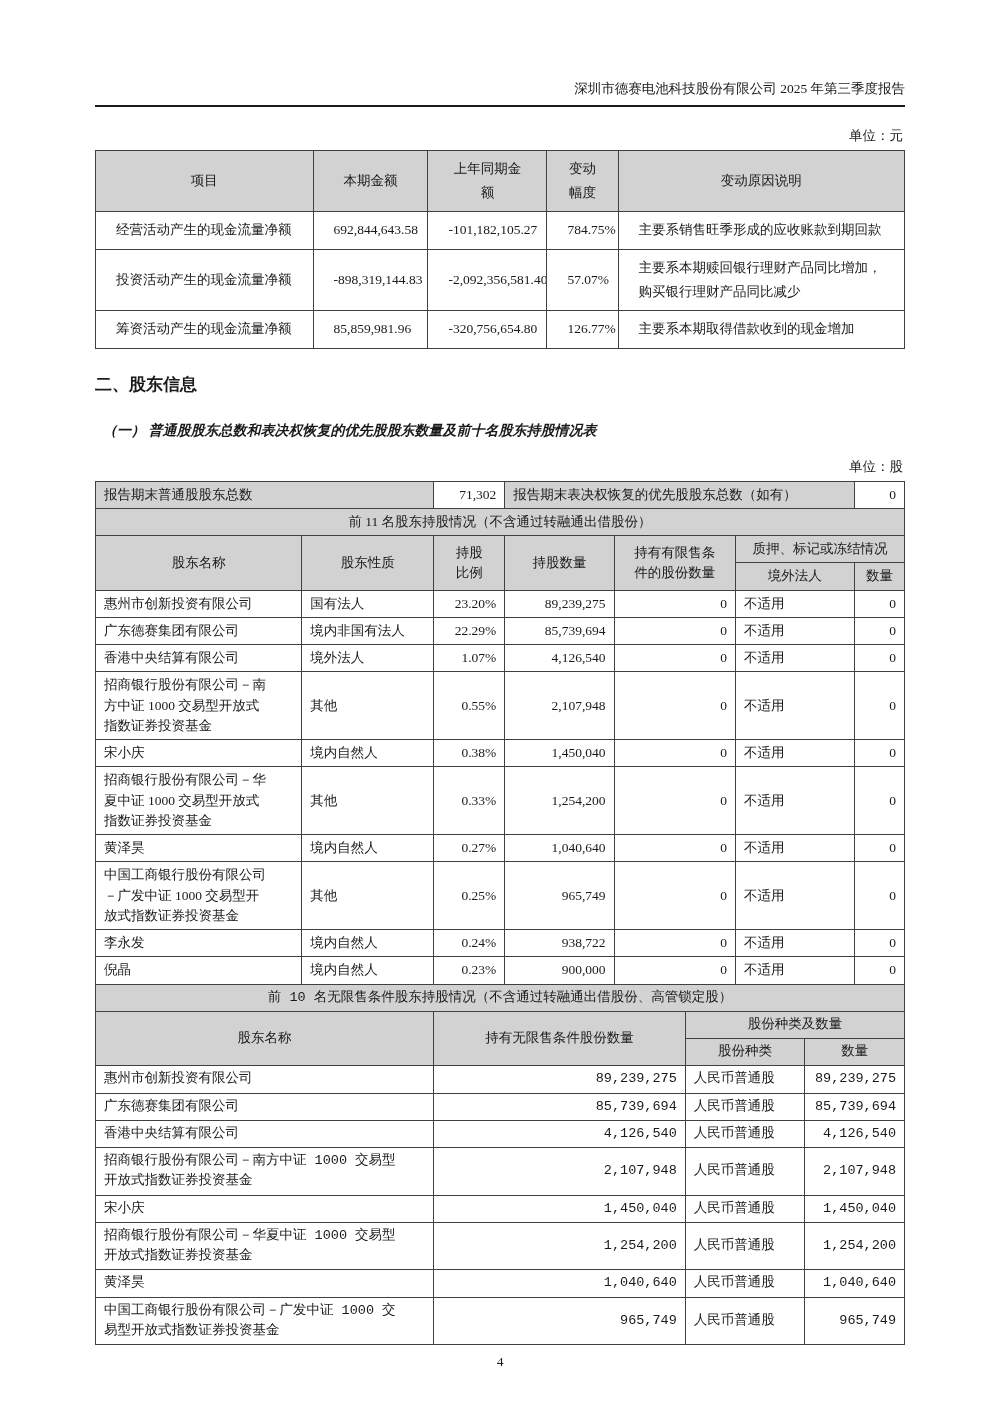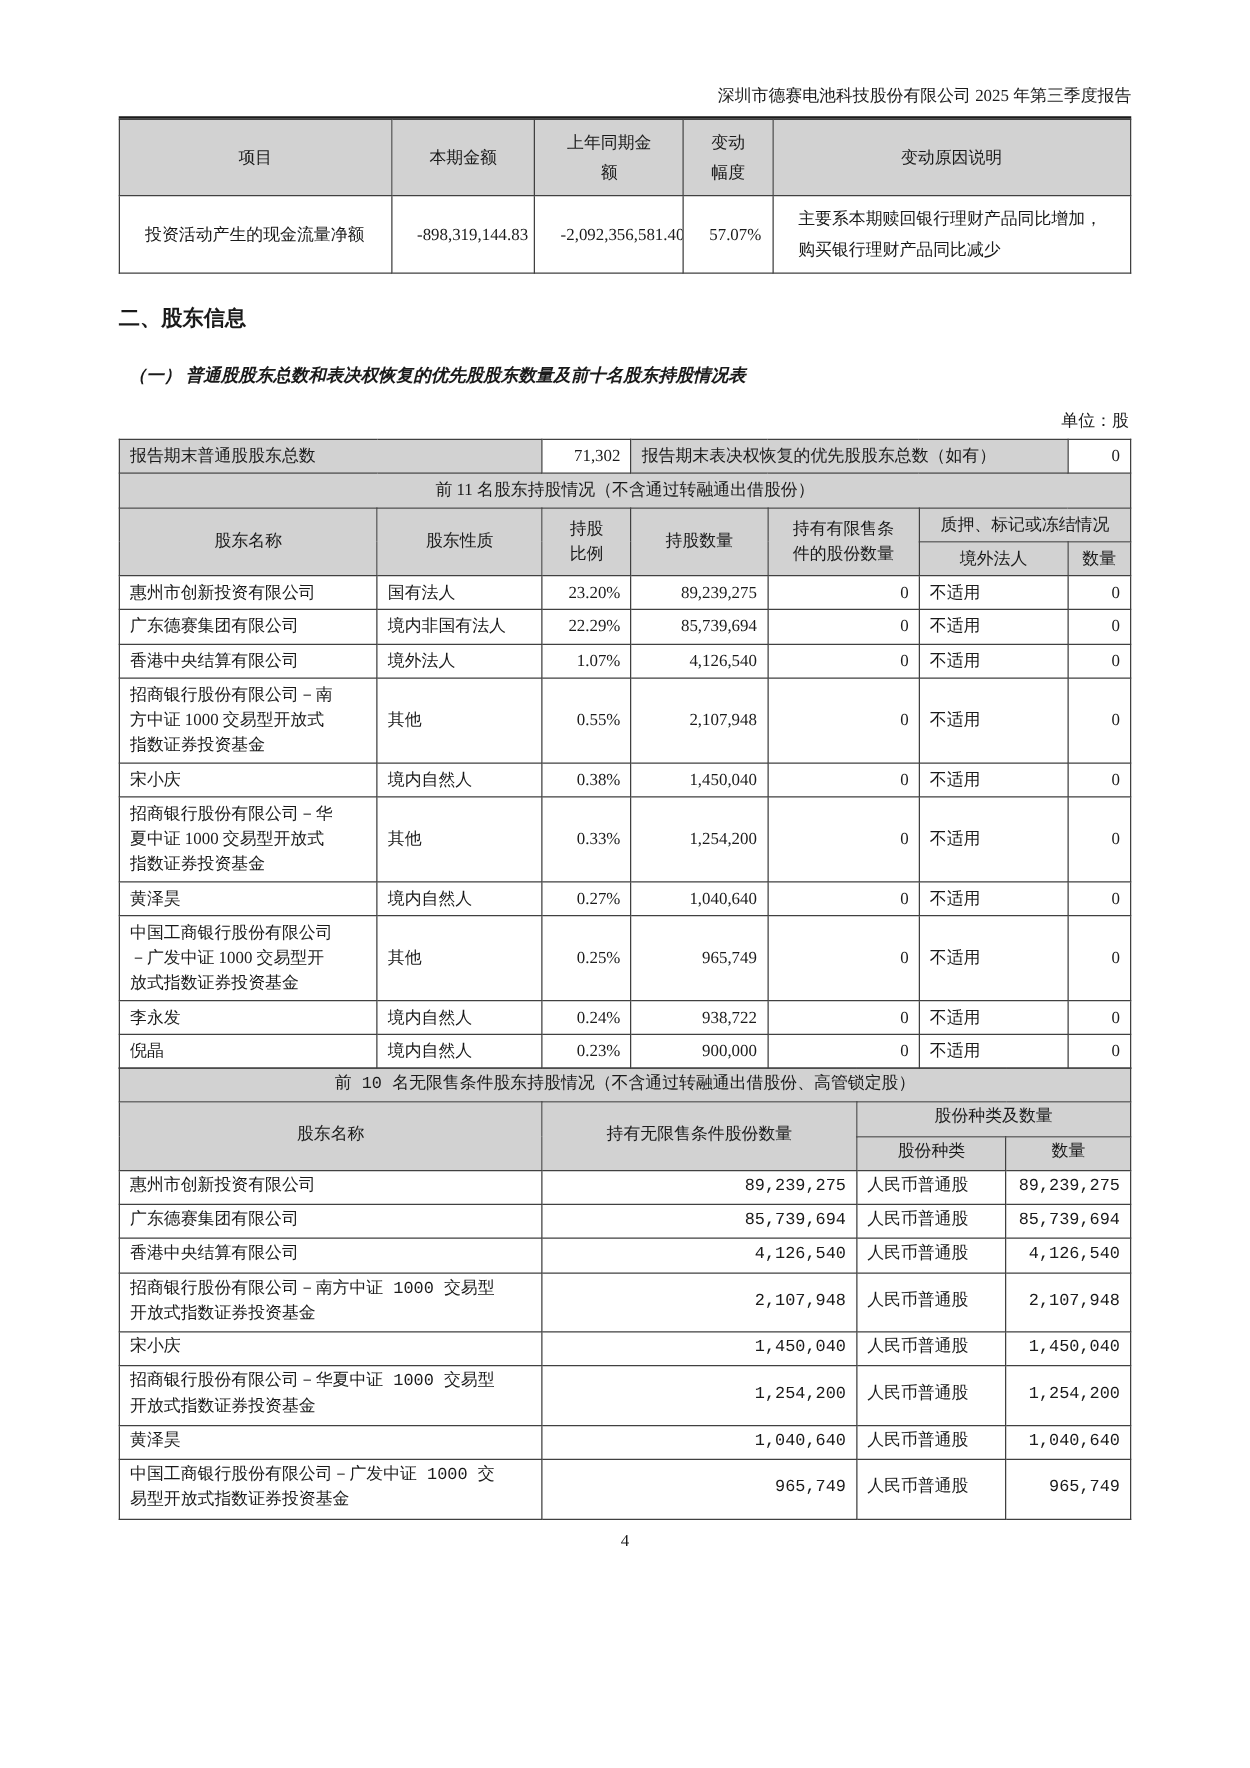--- a/index.html
+++ b/index.html
@@ -11,21 +11,21 @@
   }
   .page {
     position: relative;
     width: 1000px;
     height: 1414px;
     background: #ffffff;
     overflow: hidden;
   }
   .content {
     width: 810px;
-    margin: 4px 95px;
+    margin: 16px 95px;
     padding-top: 64px;
   }
   .doc-header {
     text-align: right;
     font-size: 13.5px;
     line-height: 1.4;
     padding-bottom: 6px;
     border-bottom: 2.5px solid #1a1a1a;
   }
   .unit-row {
@@ -85,46 +85,61 @@
 </head>
 <body>
 
 <div class="page">
   <div class="content">
 
     <div class="doc-header">
       <span>深圳市德赛电池科技股份有限公司 2025 年第三季度报告</span>
     </div>
 
+    <div class="unit-row">单位：元</div>
 
     <table class="tbl cashflow">
       <colgroup>
         <col style="width:26.9%">
           <col style="width:14.2%">
           <col style="width:14.7%">
           <col style="width:8.8%">
           <col style="width:35.4%">
       </colgroup>
       <thead>
         <tr>
           <th>项目</th>
           <th>本期金额</th>
           <th>上年同期金额</th>
           <th>变动幅度</th>
           <th>变动原因说明</th>
         </tr>
       </thead>
       <tbody>
         <tr>
+          <td class="al">经营活动产生的现金流量净额</td>
+          <td class="ar">692,844,643.58</td>
+          <td class="ar">-101,182,105.27</td>
+          <td class="ar">784.75%</td>
+          <td class="al">主要系销售旺季形成的应收账款到期回款</td>
+        </tr>
+        <tr>
           <td class="al">投资活动产生的现金流量净额</td>
           <td class="ar">-898,319,144.83</td>
           <td class="ar">-2,092,356,581.40</td>
           <td class="ar">57.07%</td>
           <td class="al">主要系本期赎回银行理财产品同比增加，
 购买银行理财产品同比减少</td>
+        </tr>
+        <tr>
+          <td class="al">筹资活动产生的现金流量净额</td>
+          <td class="ar">85,859,981.96</td>
+          <td class="ar">-320,756,654.80</td>
+          <td class="ar">126.77%</td>
+          <td class="al">主要系本期取得借款收到的现金增加</td>
         </tr>
       </tbody>
     </table>
 
     <h2 class="sec-title">二、股东信息</h2>
     <h3 class="sec-sub">（一） 普通股股东总数和表决权恢复的优先股股东数量及前十名股东持股情况表</h3>
     <div class="unit-row unit-row-2">单位：股</div>
 
     <table class="tbl top10">
       <colgroup>

